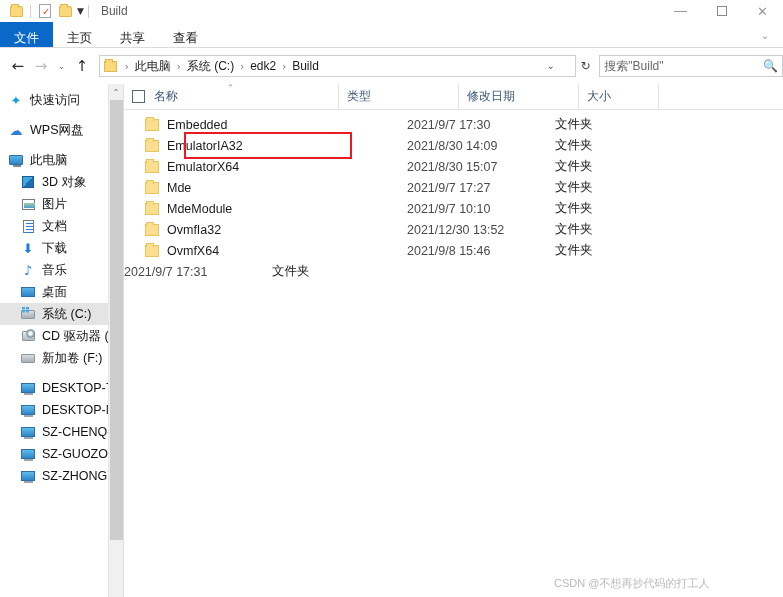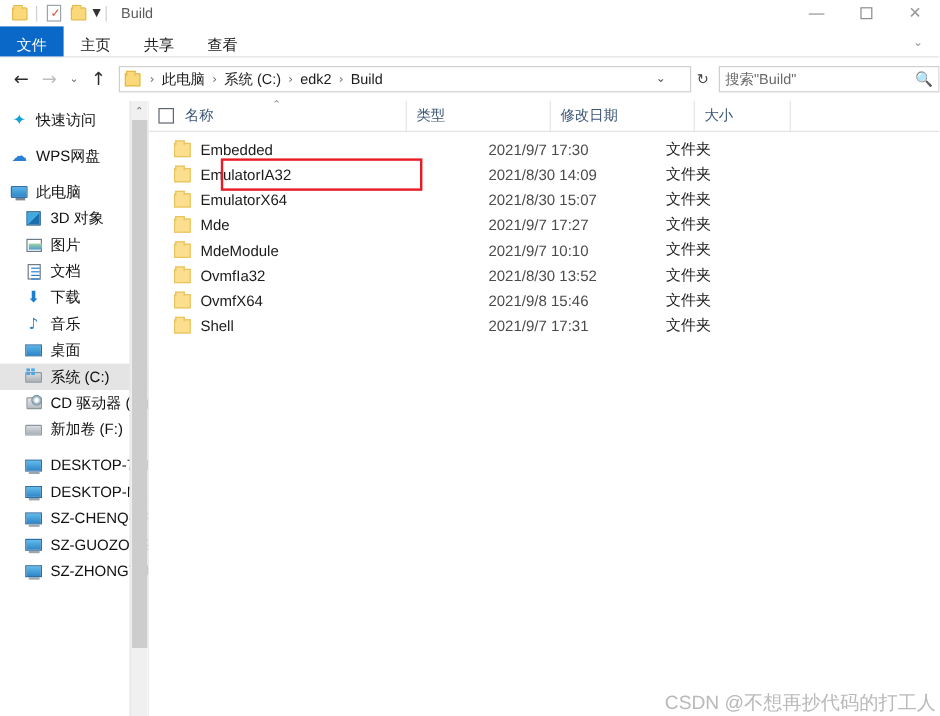--- a/index.html
+++ b/index.html
@@ -367,21 +367,21 @@
   .cell-size { width: 80px; }
 
   .highlight-box {
     position: absolute;
     border: 2px solid #e81b23;
     pointer-events: none;
   }
 
   .watermark {
     position: absolute; left: 554px; top: 576px;
-    font-size: 16px; color: #b9b9b9;
+    font-size: 11px; color: #b9b9b9;
     white-space: nowrap;
   }
 </style>
 </head>
 <body>
 
 <div id="app">
 
   <div class="titlebar">
     <div class="qat">
@@ -634,38 +634,34 @@
             </div>
             <div class="cell-date">2021/9/7 10:10</div>
             <div class="cell-type">文件夹</div>
             <div class="cell-size"></div>
           </div>
           <div class="frow">
             <div class="cell-name">
               <span class="row-folder"></span>
               <span>OvmfIa32</span>
             </div>
-            <div class="cell-date">2021/8/30 13:52</div>
+            <div class="cell-date">2021/12/30 13:52</div>
             <div class="cell-type">文件夹</div>
             <div class="cell-size"></div>
           </div>
           <div class="frow">
             <div class="cell-name">
               <span class="row-folder"></span>
               <span>OvmfX64</span>
             </div>
             <div class="cell-date">2021/9/8 15:46</div>
             <div class="cell-type">文件夹</div>
             <div class="cell-size"></div>
           </div>
           <div class="frow">
-            <div class="cell-name">
-              <span class="row-folder"></span>
-              <span>Shell</span>
-            </div>
             <div class="cell-date">2021/9/7 17:31</div>
             <div class="cell-type">文件夹</div>
             <div class="cell-size"></div>
           </div>
         </div>
     </div>
   </div>
 
   <div class="highlight-box" id="highlight-box" style="border-color: rgb(232, 27, 35); left: 184px; top: 132px; width: 168px; height: 27px;"></div>
 

